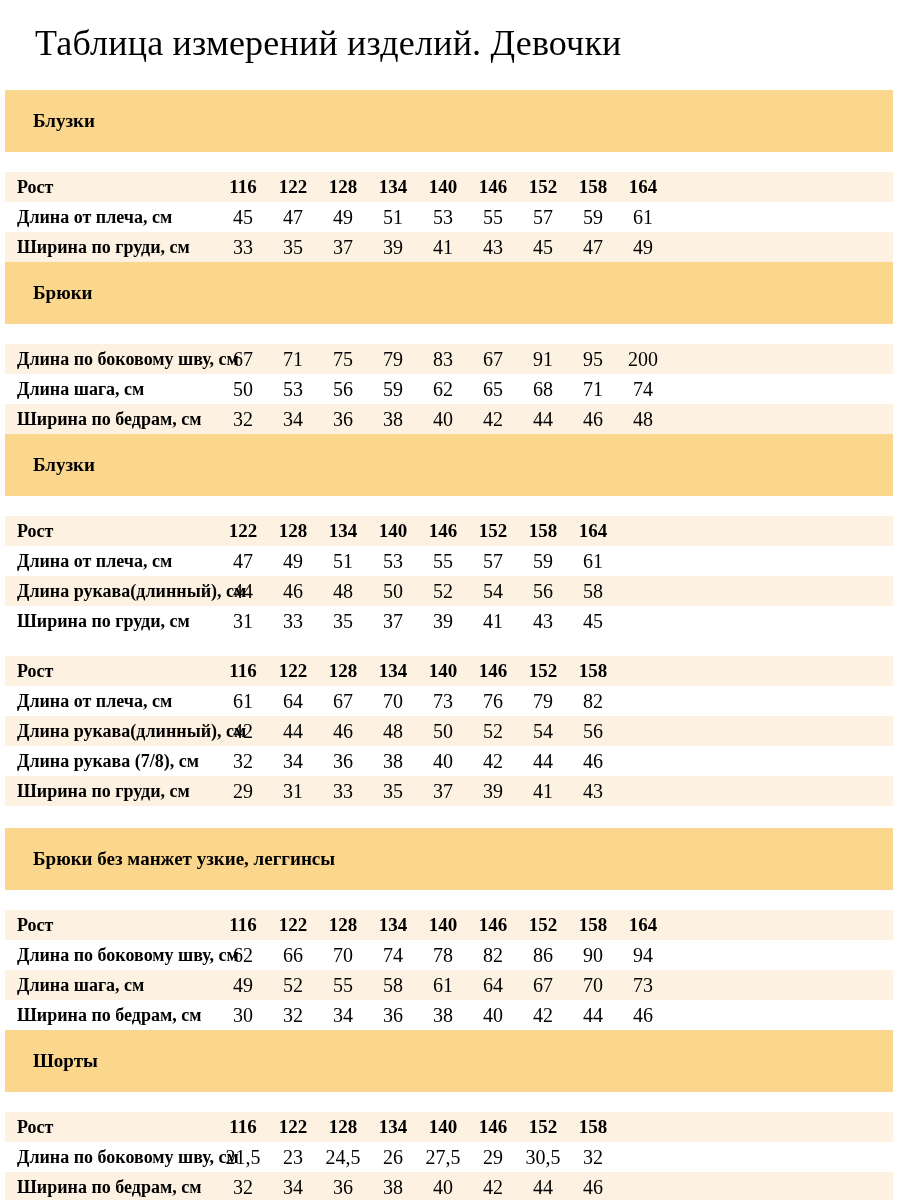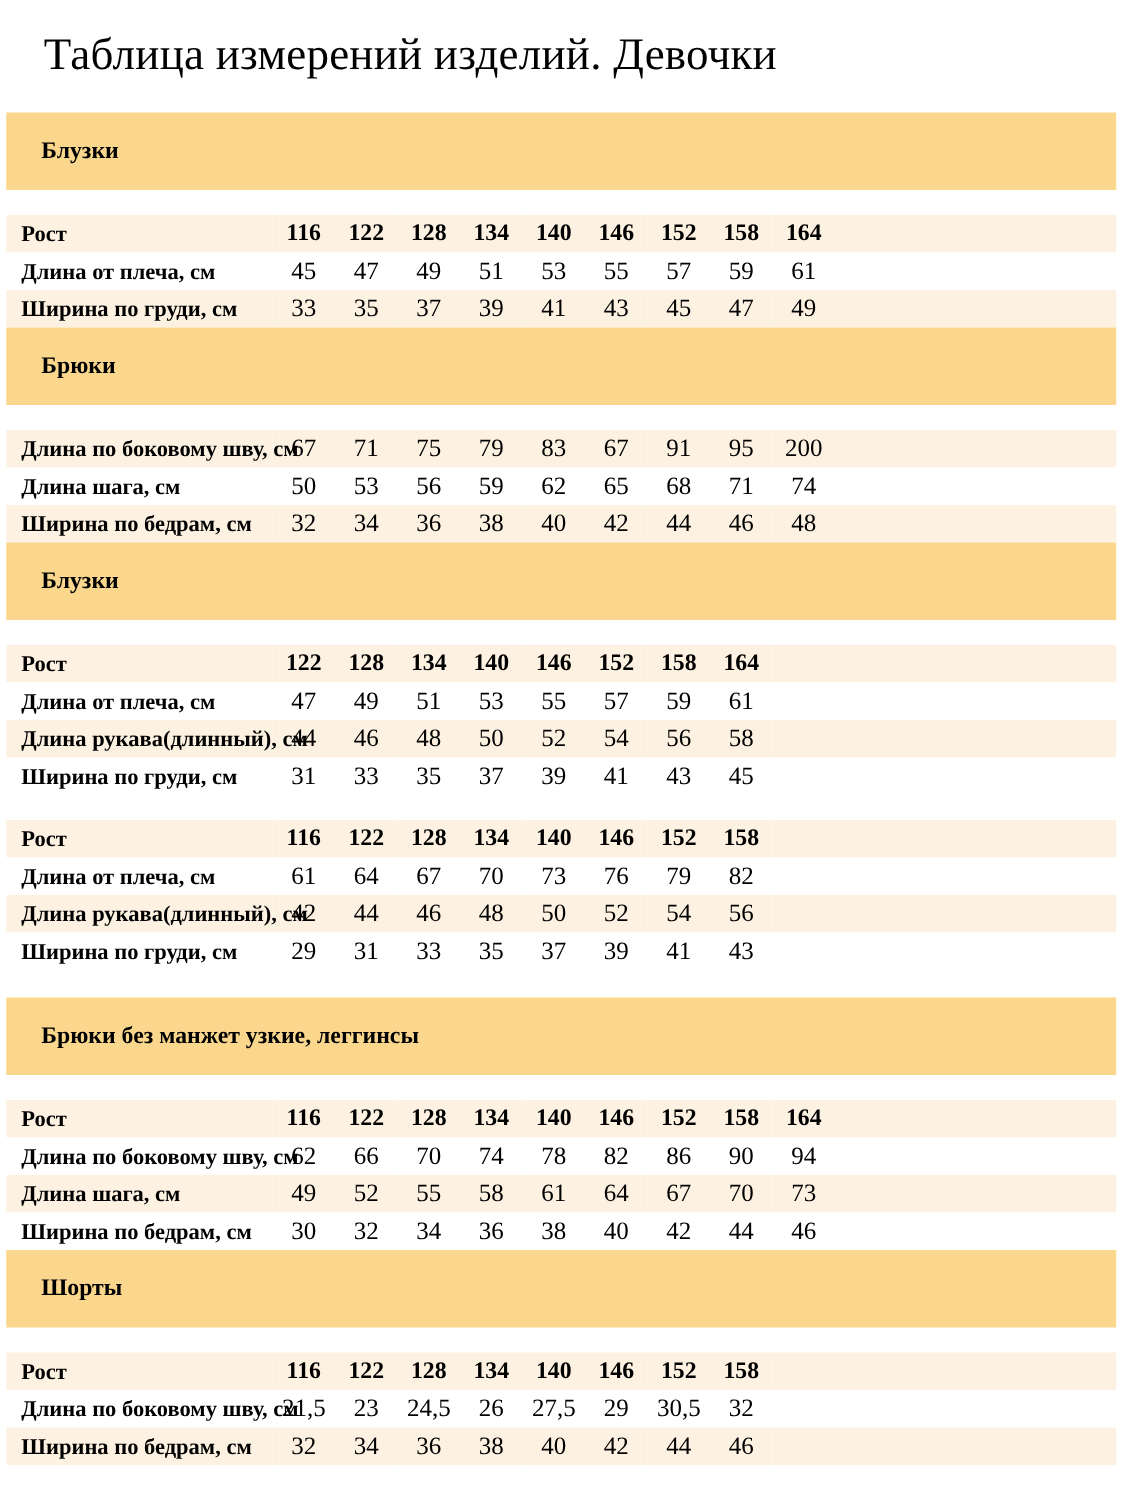--- a/index.html
+++ b/index.html
@@ -326,20 +326,33 @@
               <td class="value-cell">46</td>
               <td class="value-cell">48</td>
               <td class="value-cell">50</td>
               <td class="value-cell">52</td>
               <td class="value-cell">54</td>
               <td class="value-cell">56</td>
               <td class="value-cell"></td>
               <td></td>
             </tr>
             <tr class="row-data">
+              <td class="row-label">Длина рукава (7/8), см</td>
+              <td class="value-cell">32</td>
+              <td class="value-cell">34</td>
+              <td class="value-cell">36</td>
+              <td class="value-cell">38</td>
+              <td class="value-cell">40</td>
+              <td class="value-cell">42</td>
+              <td class="value-cell">44</td>
+              <td class="value-cell">46</td>
+              <td class="value-cell"></td>
+              <td></td>
+            </tr>
+            <tr class="row-data">
               <td class="row-label">Ширина по груди, см</td>
               <td class="value-cell">29</td>
               <td class="value-cell">31</td>
               <td class="value-cell">33</td>
               <td class="value-cell">35</td>
               <td class="value-cell">37</td>
               <td class="value-cell">39</td>
               <td class="value-cell">41</td>
               <td class="value-cell">43</td>
               <td class="value-cell"></td>

